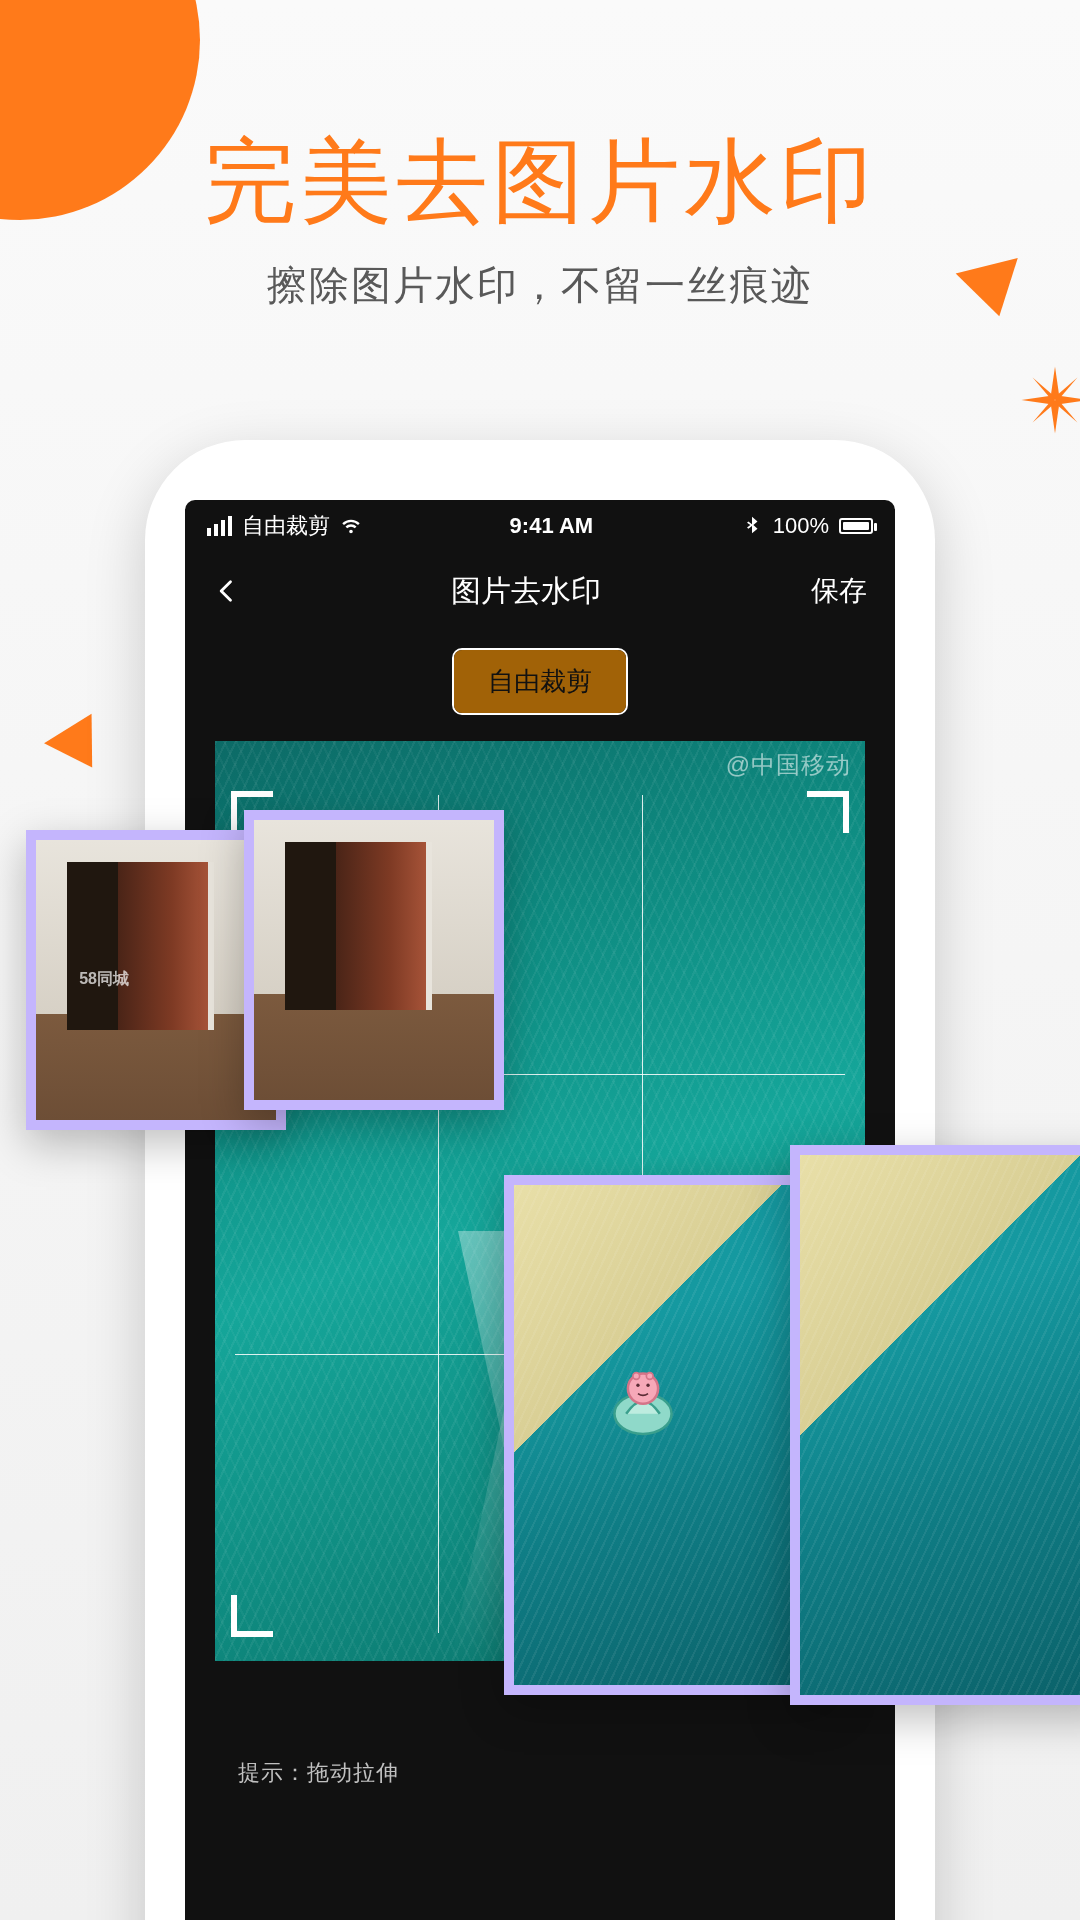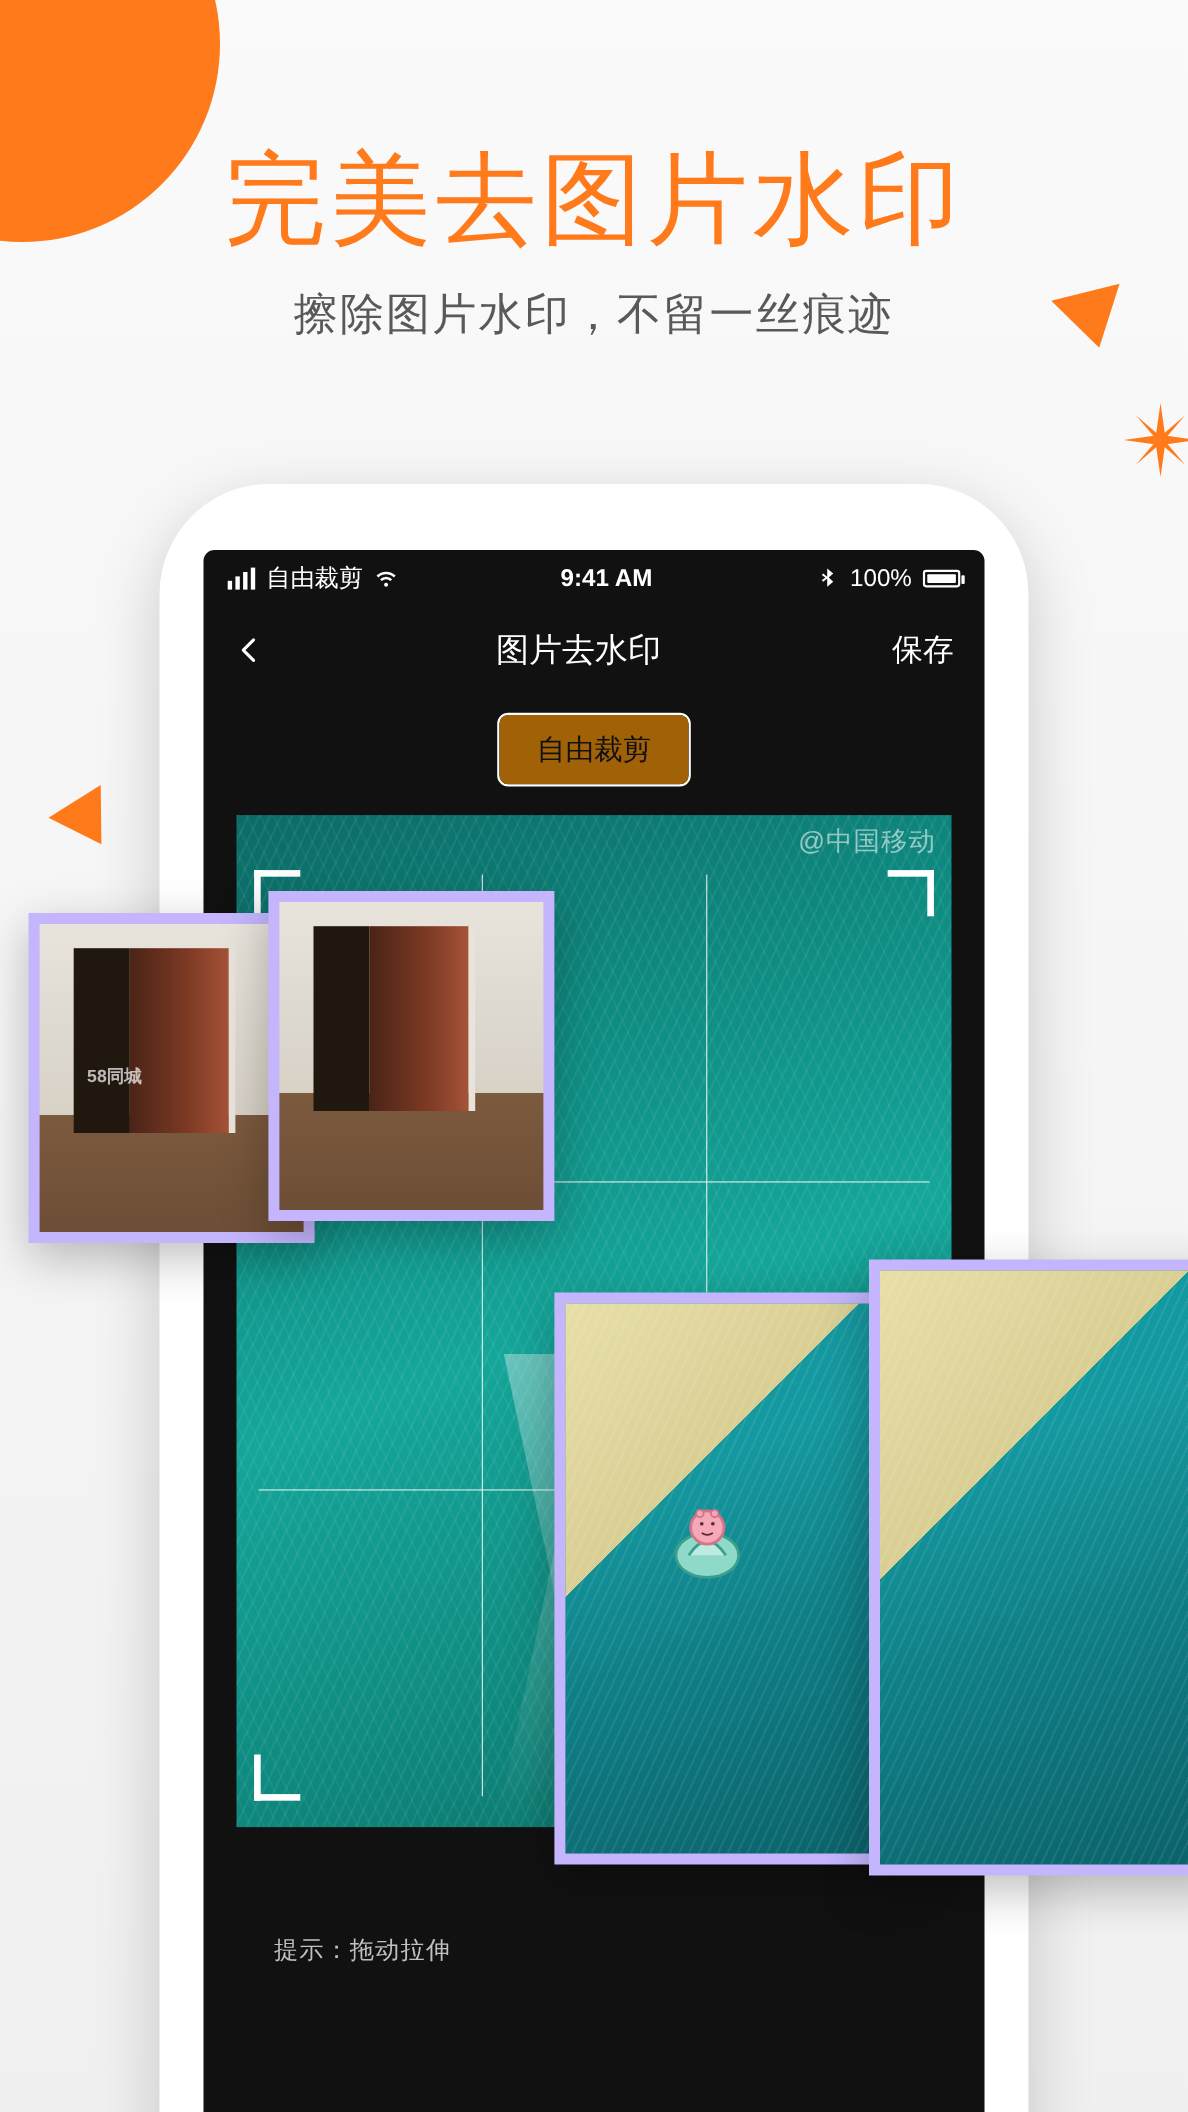--- a/index.html
+++ b/index.html
@@ -178,21 +178,21 @@
   .cf-h1{left:0;right:0;top:33.33%;height:1px;}
   .cf-h2{left:0;right:0;top:66.66%;height:1px;}
   .cf-corner{position:absolute;width:42px;height:42px;}
   .cf-corner::before,.cf-corner::after{content:"";position:absolute;background:#fff;}
   .cf-tl{top:-4px;left:-4px}.cf-tl::before{top:0;left:0;width:42px;height:6px}.cf-tl::after{top:0;left:0;width:6px;height:42px}
   .cf-tr{top:-4px;right:-4px}.cf-tr::before{top:0;right:0;width:42px;height:6px}.cf-tr::after{top:0;right:0;width:6px;height:42px}
   .cf-bl{bottom:-4px;left:-4px}.cf-bl::before{bottom:0;left:0;width:42px;height:6px}.cf-bl::after{bottom:0;left:0;width:6px;height:42px}
   .cf-br{bottom:-4px;right:-4px}.cf-br::before{bottom:0;right:0;width:42px;height:6px}.cf-br::after{bottom:0;right:0;width:6px;height:42px}
 
   .hint {
-    position:absolute; left: 64px; top: 1258px;
+    position:absolute; left: 53px; top: 1258px;
     color: #c0c0c0; font-size: 22px; letter-spacing:1px;
   }
 
   
   .thumb {
     position:absolute;
     background:#c4b5fd;
     box-shadow: 0 14px 40px rgba(0,0,0,0.25);
     padding: 10px;
   }

